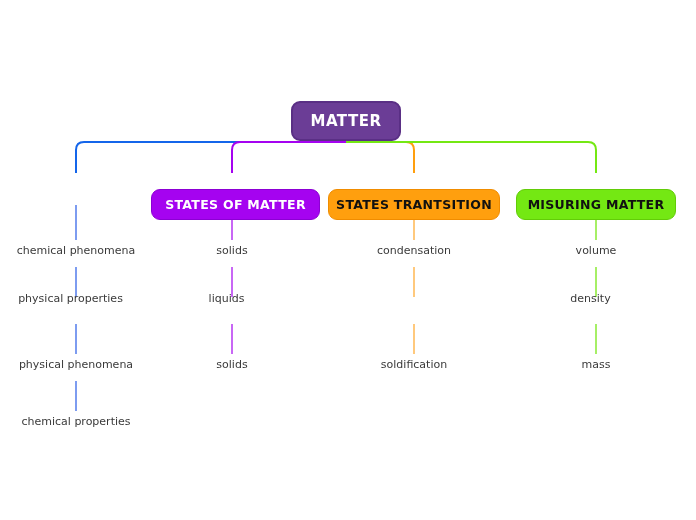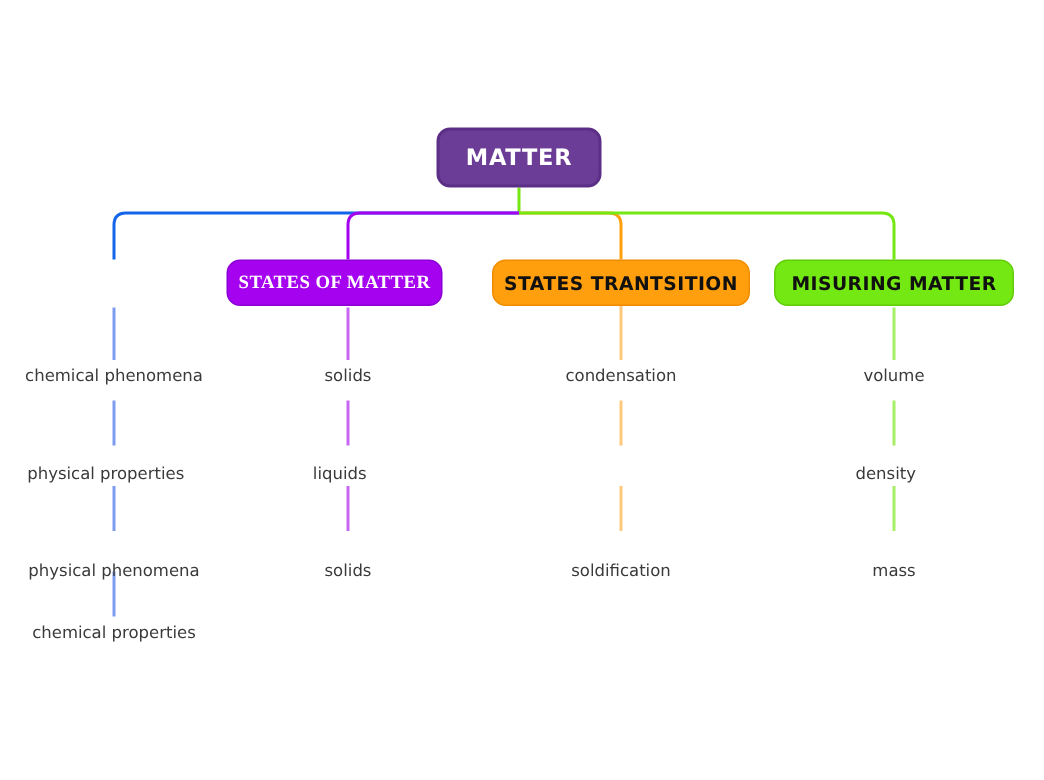--- a/index.html
+++ b/index.html
@@ -24,20 +24,21 @@
   .node {
     position: absolute;
     box-sizing: border-box;
     display: flex;
     align-items: center;
     justify-content: center;
     border-radius: 9px;
     font-weight: bold;
     cursor: default;
     white-space: nowrap;
+    margin-top: 16px;
   }
   .root-node {
     left: 291px; top: 85px;
     width: 110px; height: 40px;
     background: #6b3d96;
     border: 2px solid #5a2f85;
     color: #ffffff;
     font-size: 15px;
     letter-spacing: 0.5px;
   }
@@ -45,22 +46,22 @@
     top: 173px;
     height: 31px;
     font-size: 12.5px;
     letter-spacing: 0.3px;
   }
   .branch-properties {
     left: 19px; width: 114px;
     background: #1465ea; border: 1.5px solid #0e55cc; color: #ffffff;
   }
   .branch-states {
-    left: 151px; width: 144px;
-    background: #a503f0; border: 1.5px solid #8c00d4; color: #ffffff; font-family: Liberation Serif, serif;
+    left: 151px; width: 169px;
+    background: #a503f0; border: 1.5px solid #8c00d4; color: #ffffff;
   }
   .branch-phase {
     left: 328px; width: 172px;
     background: #ff9f0e; border: 1.5px solid #f08c00; color: #111111;
   }
   .branch-measuring {
     left: 516px; width: 160px;
     background: #74e813; border: 1.5px solid #62cc08; color: #111111;
   }
   .item {
@@ -87,22 +88,22 @@
   .col-states     .bar { background: #a503f0; }
   .col-phase      .bar { background: #ff9f0e; }
   .col-measuring  .bar { background: #74e813; }
   
   .x-properties { left: 76px; }
   .x-states     { left: 232px; }
   .x-phase      { left: 414px; }
   .x-measuring  { left: 596px; }
   
   .row-0 { top: 244px; }
-  .row-1 { top: 309px; gap: 11px; }
-  .row-2 { top: 358px; margin-top: 16px; }
+  .row-1 { top: 292px; gap: 11px; }
+  .row-2 { top: 358px; }
   .row-3 { top: 415px; }
 </style>
 </head>
 <body>
 
 <div id="canvas">
 
   <svg id="wires" viewBox="0 0 696 520">
 
     <path d="M346,125 L346,141" stroke="#74e813" stroke-width="2" fill="none"></path>

